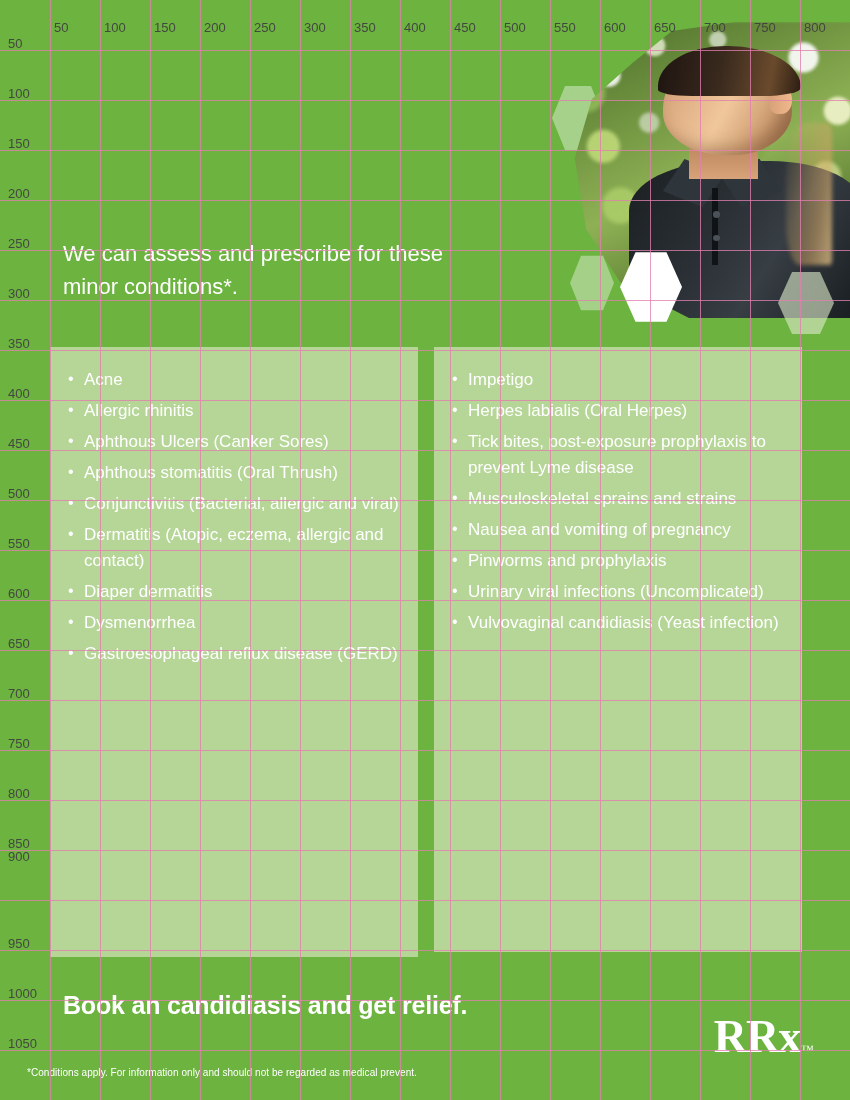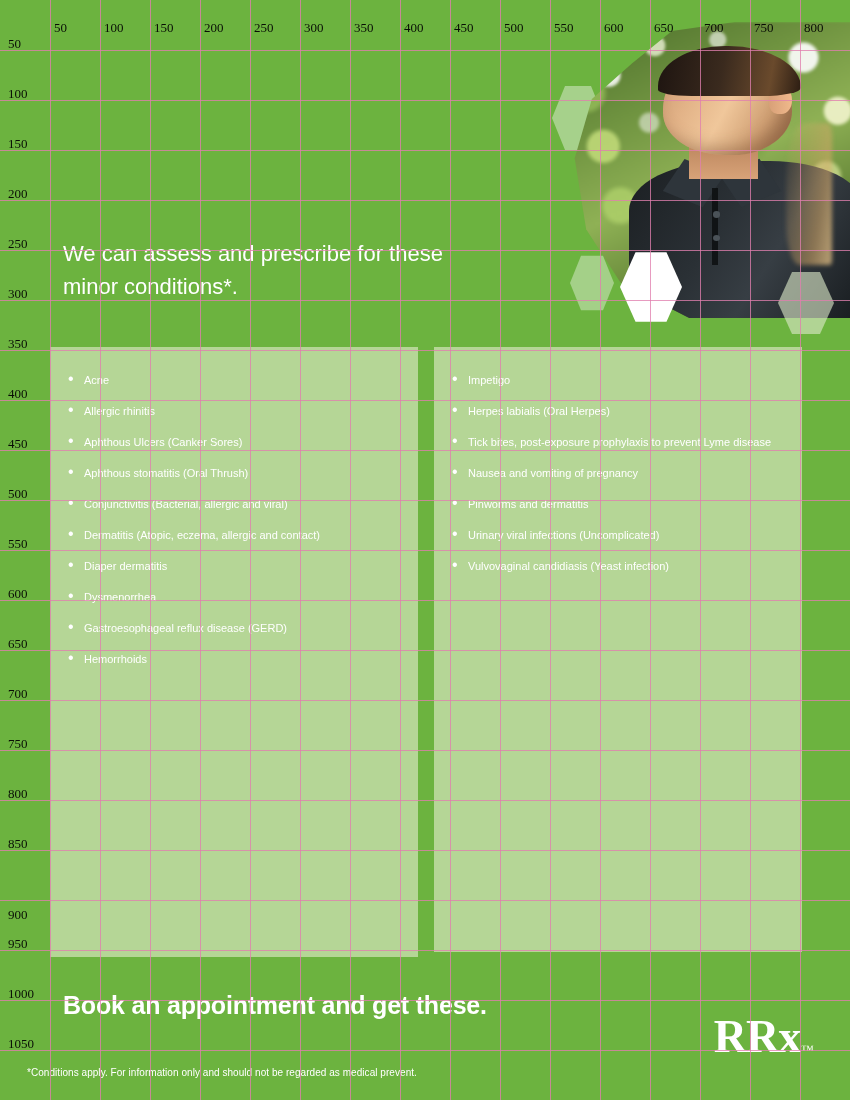--- a/index.html
+++ b/index.html
@@ -185,21 +185,21 @@
   .panel-right { left: 434px; top: 347px; width: 368px; height: 605px; }
 
   .cond-list {
     margin: 0;
     padding: 0;
     list-style: none;
   }
   .cond-list li {
     position: relative;
     color: #ffffff;
-    font-size: 11px;
+    font-size: 17px;
     line-height: 26px;
     padding-left: 18px;
     margin-bottom: 5px;
   }
   .cond-list li::before {
     content: "\2022";
     position: absolute;
     left: 2px;
     top: -1px;
     font-size: 16px;
@@ -256,22 +256,22 @@
   .grid-line-v, .grid-line-h {
     position: absolute;
     background: #e07fae;
     opacity: 0.78;
   }
   .grid-line-v { top: 0; width: 1px; height: 1100px; }
   .grid-line-h { left: 0; height: 1px; width: 850px; }
 
   .grid-label {
     position: absolute;
-    color: #000000;
-    font-family: Liberation Serif, serif;
+    color: #404040;
+    font-family: Liberation Sans, sans-serif;
     font-size: 13px;
     line-height: 13px;
     opacity: 0.92;
   }
   .grid-label-x { top: 21px; }
   .grid-label-y { left: 8px; }
 </style>
 </head>
 <body>
 
@@ -306,37 +306,37 @@
     <ul class="cond-list">
       <li>Acne</li>
       <li>Allergic rhinitis</li>
       <li>Aphthous Ulcers (Canker Sores)</li>
       <li>Aphthous stomatitis (Oral Thrush)</li>
       <li>Conjunctivitis (Bacterial, allergic and viral)</li>
       <li>Dermatitis (Atopic, eczema, allergic and contact)</li>
       <li>Diaper dermatitis</li>
       <li>Dysmenorrhea</li>
       <li>Gastroesophageal reflux disease (GERD)</li>
-      <li>Hemorrhoids</li>
     </ul>
   </div>
 
   <div class="panel panel-right">
     <ul class="cond-list">
       <li>Impetigo</li>
       <li>Herpes labialis (Oral Herpes)</li>
       <li>Tick bites, post-exposure prophylaxis to prevent Lyme disease</li>
+      <li>Musculoskeletal sprains and strains</li>
       <li>Nausea and vomiting of pregnancy</li>
-      <li>Pinworms and dermatitis</li>
+      <li>Pinworms and prophylaxis</li>
       <li>Urinary viral infections (Uncomplicated)</li>
       <li>Vulvovaginal candidiasis (Yeast infection)</li>
     </ul>
   </div>
 
-  <div class="cta">Book an appointment and get these.</div>
+  <div class="cta">Book an candidiasis and get relief.</div>
 
   <div class="logo">
     <span>RRx</span><span class="tm">™</span>
   </div>
 
   <div class="disclaimer">*Conditions apply. For information only and should not be regarded as medical prevent.</div>
 
   <div id="grid-overlay">
       <div class="grid-line-v" style="left: 50px;"></div>
       <div class="grid-label grid-label-x" style="left: 54px;">50</div>
@@ -398,21 +398,21 @@
       <div class="grid-label grid-label-y" style="top: 637px;">650</div>
       <div class="grid-line-h" style="top: 700px;"></div>
       <div class="grid-label grid-label-y" style="top: 687px;">700</div>
       <div class="grid-line-h" style="top: 750px;"></div>
       <div class="grid-label grid-label-y" style="top: 737px;">750</div>
       <div class="grid-line-h" style="top: 800px;"></div>
       <div class="grid-label grid-label-y" style="top: 787px;">800</div>
       <div class="grid-line-h" style="top: 850px;"></div>
       <div class="grid-label grid-label-y" style="top: 837px;">850</div>
       <div class="grid-line-h" style="top: 900px;"></div>
-      <div class="grid-label grid-label-y" style="top: 908px;">900</div>
+      <div class="grid-label grid-label-y" style="top: 850px;">900</div>
       <div class="grid-line-h" style="top: 950px;"></div>
       <div class="grid-label grid-label-y" style="top: 937px;">950</div>
       <div class="grid-line-h" style="top: 1000px;"></div>
       <div class="grid-label grid-label-y" style="top: 987px;">1000</div>
       <div class="grid-line-h" style="top: 1050px;"></div>
       <div class="grid-label grid-label-y" style="top: 1037px;">1050</div>
     </div>
 
 </div>
 

